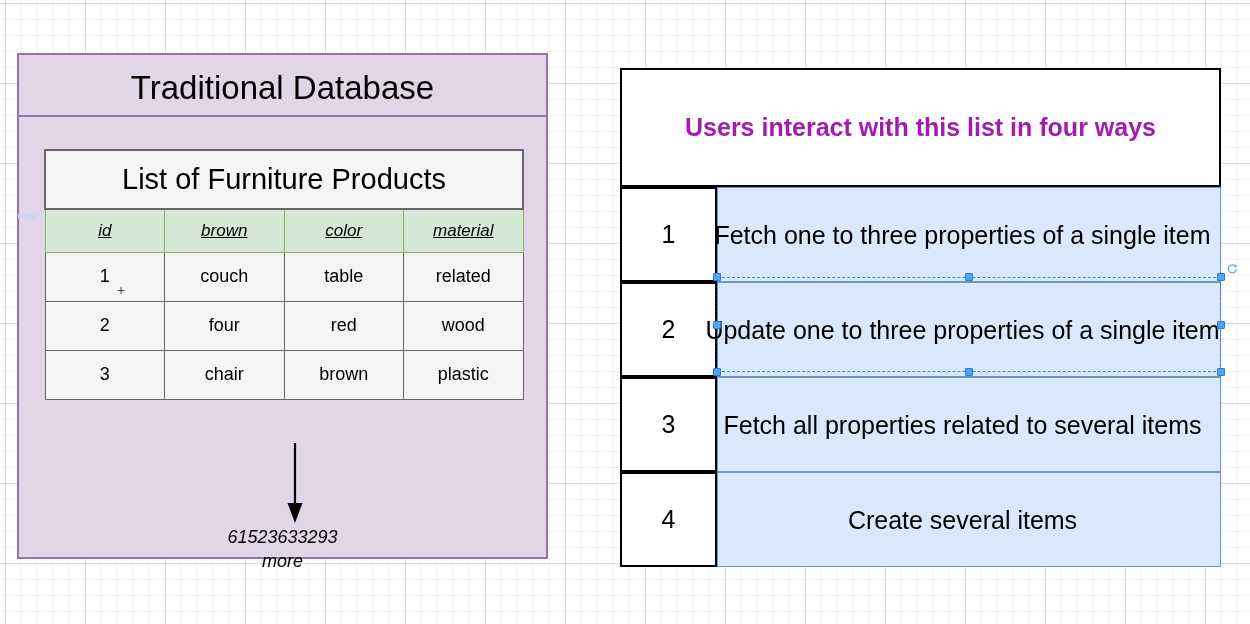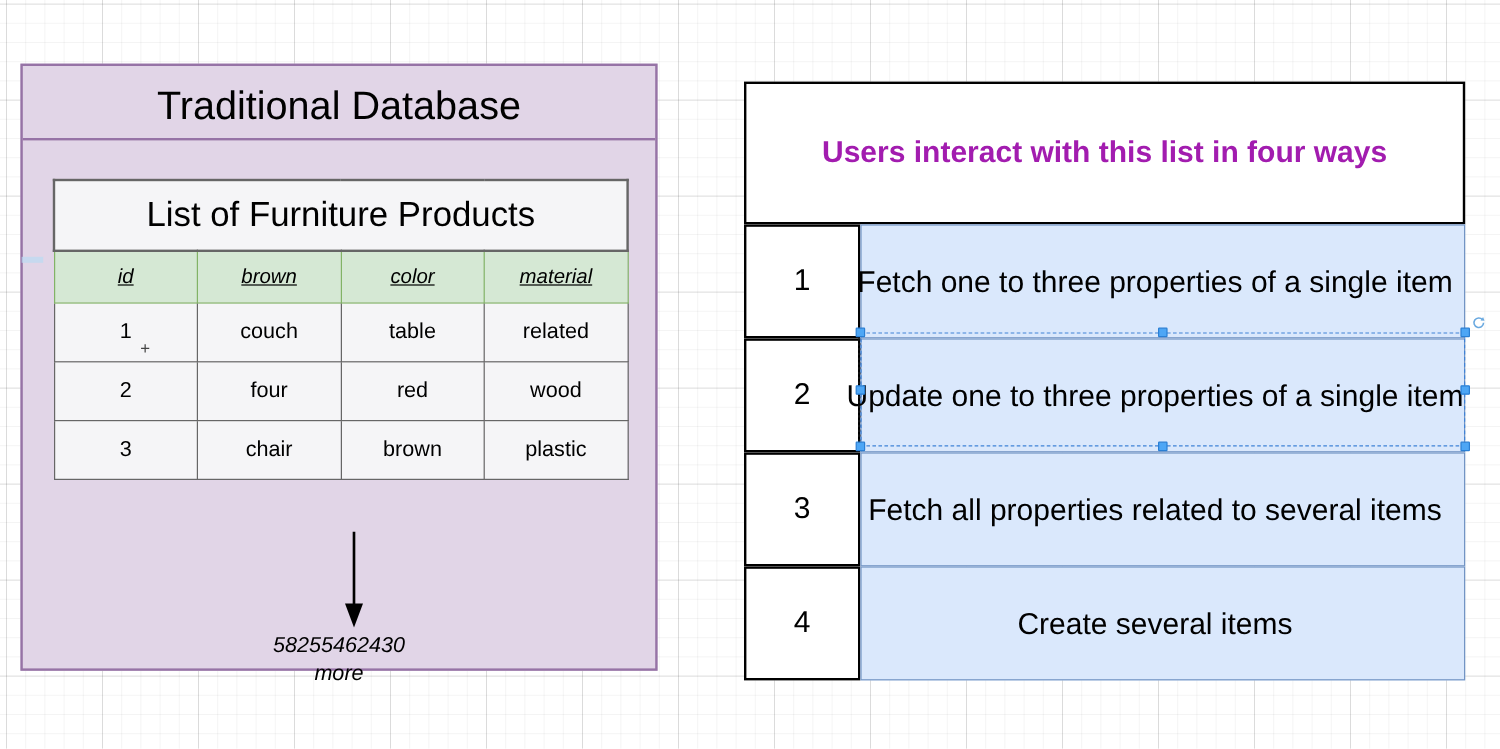--- a/index.html
+++ b/index.html
@@ -256,21 +256,21 @@
       </tr>
     </tbody>
       </table>
 
     <svg id="db-arrow" viewBox="0 0 20 82">
       <line x1="10" y1="0" x2="10" y2="62" stroke="#000000" stroke-width="2.2"></line>
       <polygon points="10,80 2.5,60 17.5,60" fill="#000000"></polygon>
     </svg>
 
     <div id="more-label">
-      <span>58255462430</span>
+      <span>61523633293</span>
       <span>more</span>
     </div>
 
     <div id="cursor-plus">+</div>
   </div>
 
   <div id="left-artifact"></div>
 
   <div id="ways-header">
     <div id="ways-header-text">Users interact with this list in four ways</div>

